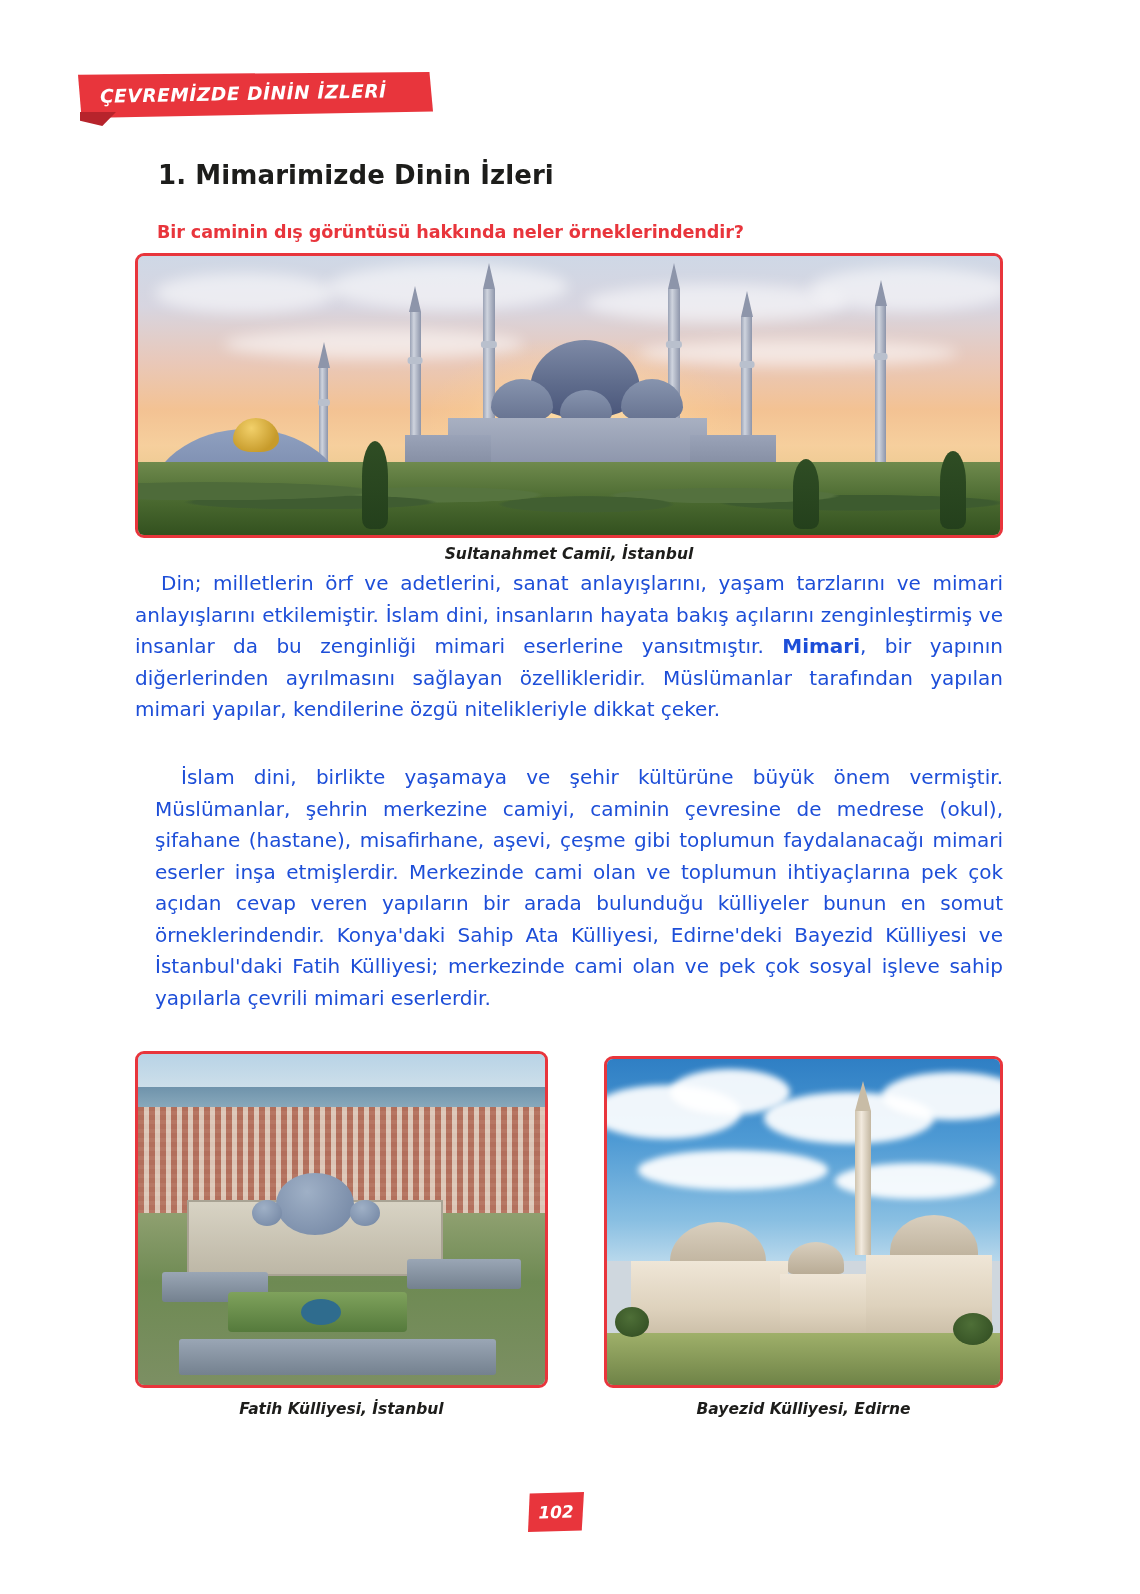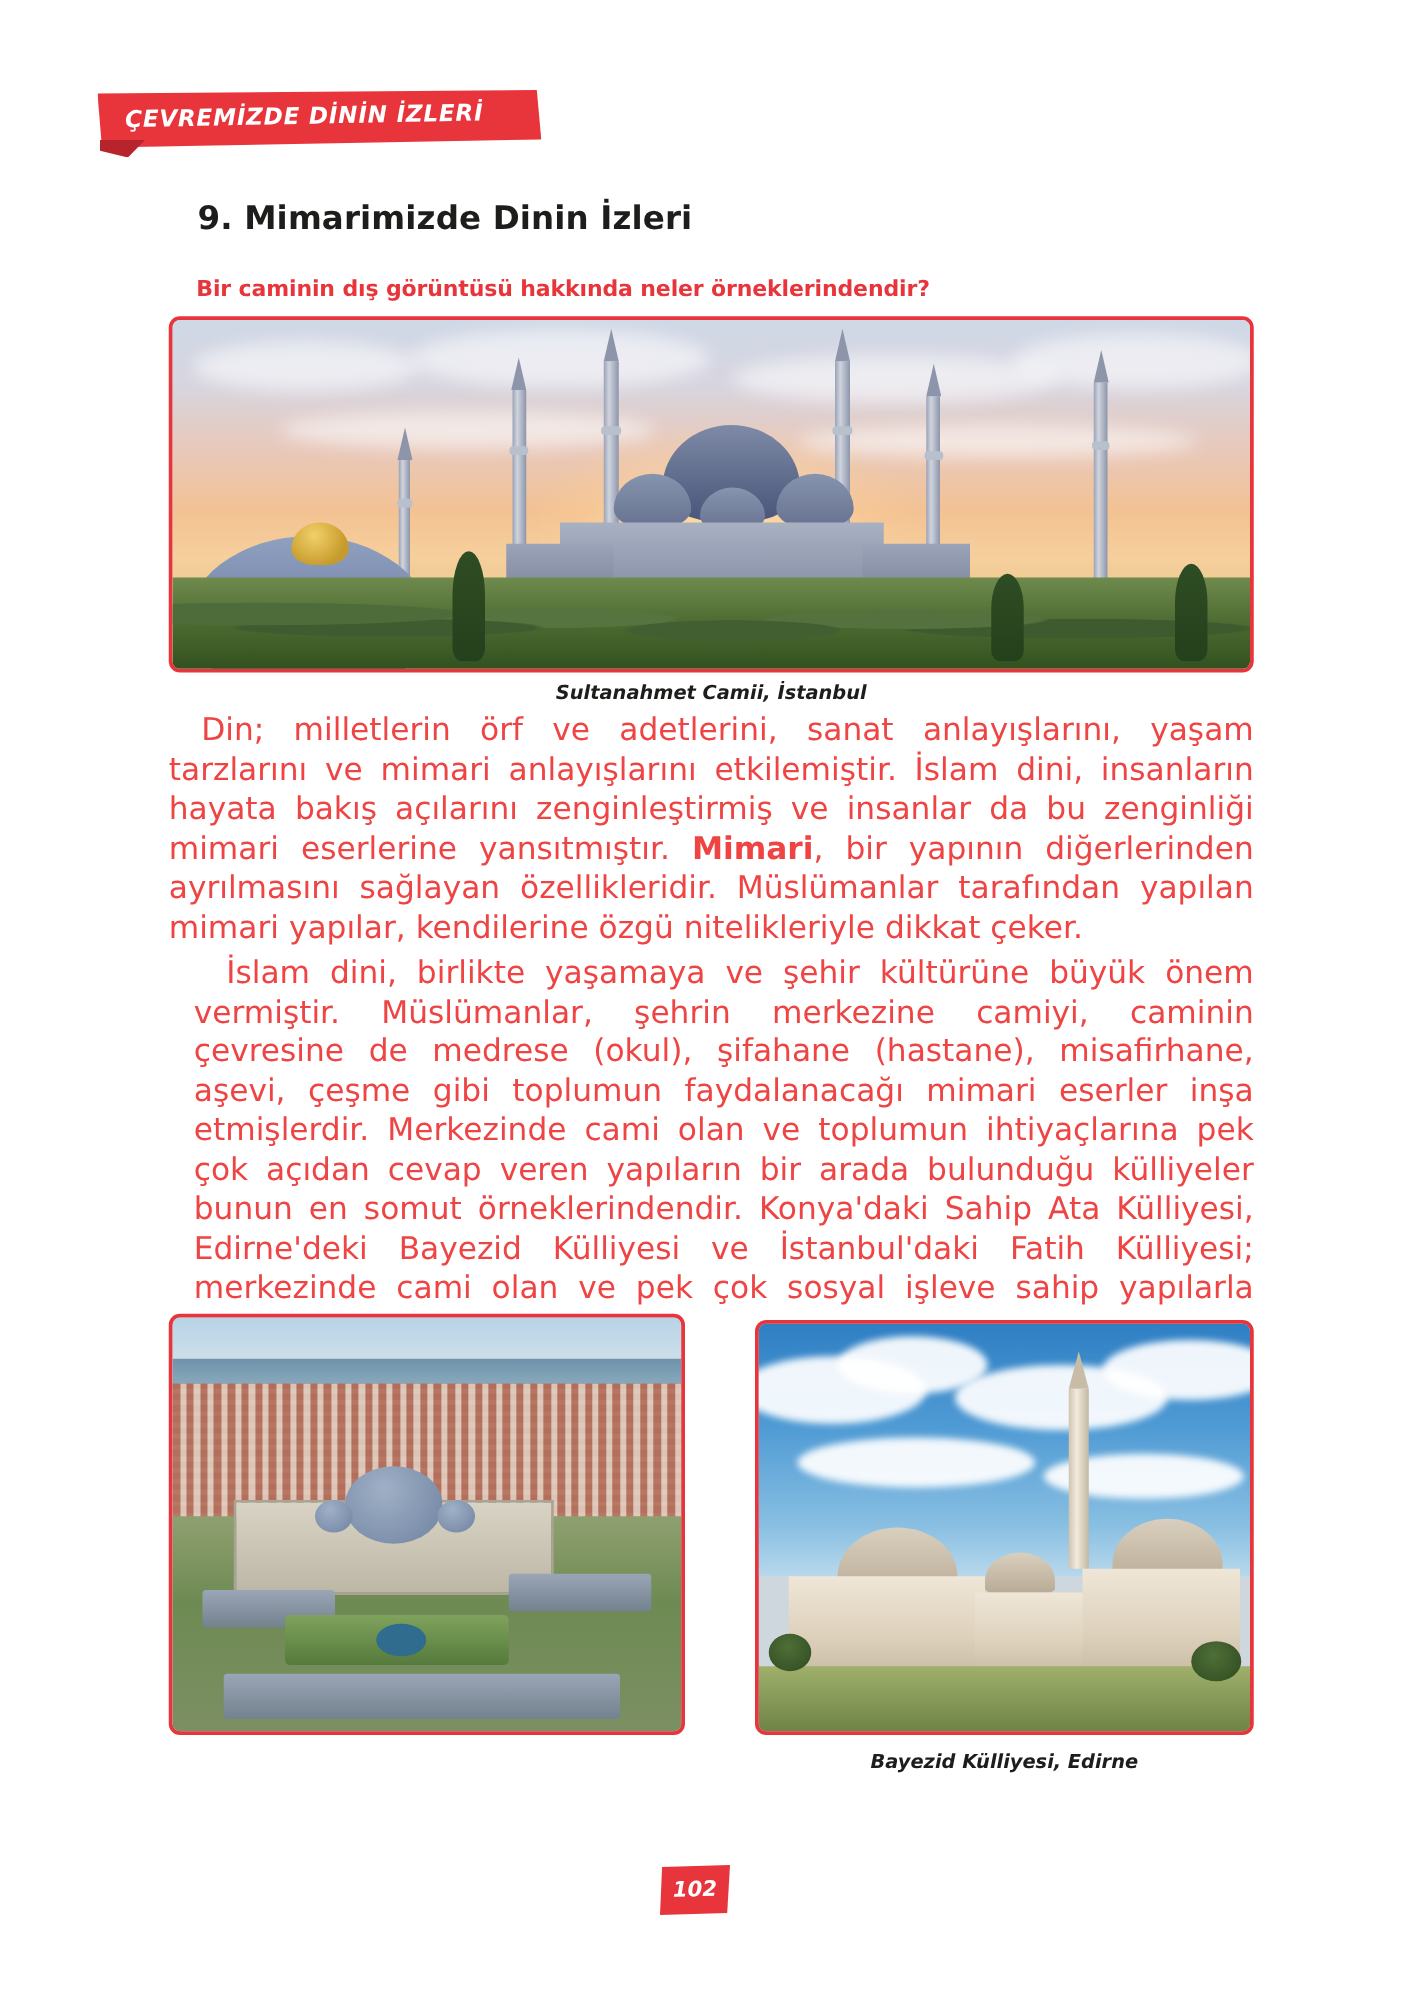--- a/index.html
+++ b/index.html
@@ -280,23 +280,23 @@
   .bz-tree {
     position: absolute;
     background: radial-gradient(circle at 45% 35%, #4e6f37, #2f4a20);
     border-radius: 50%;
   }
 
   
   .para {
     position: absolute;
     font-family: "DejaVu Sans", sans-serif;
-    font-size: 25px;
+    font-size: 20px;
     line-height: 31.5px;
-    color: #ef4444;
+    color: #1d4ed8;
     text-align: justify;
     text-justify: inter-word;
   }
   #para-1 { left: 135px; top: 568px; width: 868px; text-indent: 26px; }
   #para-2 { left: 155px; top: 762px; width: 848px; text-indent: 26px; }
   .bold { font-weight: 700; }
 
   
   .pagenum-wrap {
     position: absolute;
@@ -329,21 +329,21 @@
 <body>
 
 <div class="page">
 
   <div class="ribbon">
     <div class="ribbon-shape"></div>
     <div class="ribbon-tail"></div>
     <div class="ribbon-text">ÇEVREMİZDE DİNİN İZLERİ</div>
   </div>
 
-  <div class="section-title">9. Mimarimizde Dinin İzleri</div>
+  <div class="section-title">1. Mimarimizde Dinin İzleri</div>
 
   <div class="question">Bir caminin dış görüntüsü hakkında neler örneklerindendir?</div>
 
   <div class="figure" id="fig-sultanahmet">
     <div class="frame">
       <div class="sky-1"></div>
       <div class="sun-glow"></div>
 
       <div class="cloud" style="left:2%;  top:6%;  width:180px; height:40px;"></div>
       <div class="cloud" style="left:22%; top:3%;  width:240px; height:46px;"></div>
@@ -398,20 +398,21 @@
       <div class="courtyard-dome" style="left:52%; top:44%; width:30px; height:26px;"></div>
 
       <div class="roofblock" style="left:6%;  top:66%; width:26%; height:9%;"></div>
       <div class="roofblock" style="left:66%; top:62%; width:28%; height:9%;"></div>
       <div class="roofblock" style="left:10%; top:86%; width:78%; height:11%;"></div>
 
       <div class="garden" style="left:22%; top:72%; width:44%; height:12%;"></div>
       <div class="garden" style="left:40%; top:74%; width:10%; height:8%; background:#2f6c8e; border-radius:50%;"></div>
     </div>
   </div>
+  <div class="caption" id="cap-fatih">Fatih Külliyesi, İstanbul</div>
 
   <div class="figure" id="fig-bayezid">
     <div class="frame">
       <div class="bz-sky"></div>
 
       <div class="bz-cloud" style="left:-4%; top:8%;  width:150px; height:54px;"></div>
       <div class="bz-cloud" style="left:16%; top:3%;  width:120px; height:46px;"></div>
       <div class="bz-cloud" style="left:40%; top:10%; width:170px; height:52px;"></div>
       <div class="bz-cloud" style="left:70%; top:4%;  width:140px; height:48px;"></div>
       <div class="bz-cloud" style="left:8%;  top:28%; width:190px; height:40px;"></div>

